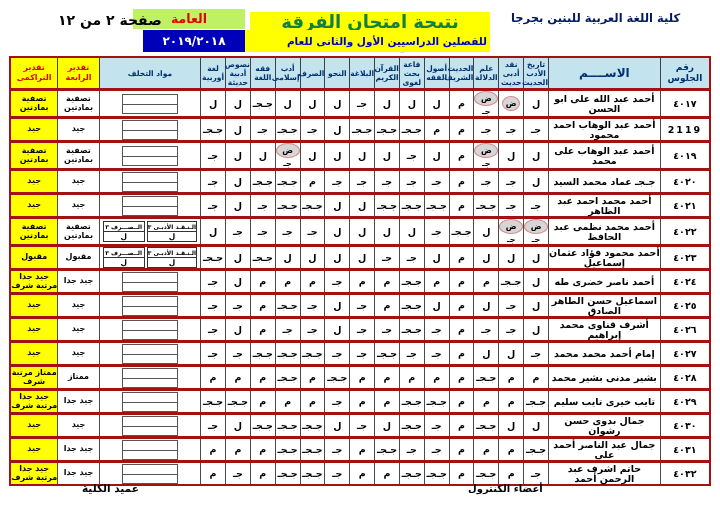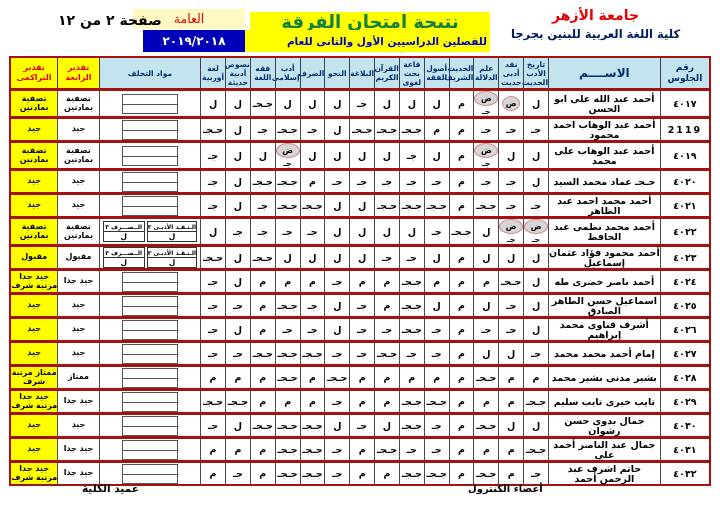--- a/index.html
+++ b/index.html
@@ -8,22 +8,22 @@
     direction:rtl;font-family:"DejaVu Sans","Liberation Sans",sans-serif;color:#000;
   }
   
   .uni-block{position:absolute;top:7px;right:12px;width:225px;text-align:center;}
   .uni-name{color:#e60000;font-weight:bold;font-size:14px;}
   .college-name{color:#001a5e;font-weight:bold;font-size:11.5px;margin-top:4px;}
   .title1{position:absolute;top:12px;right:230px;width:240px;height:20px;background:#ffff00;
     color:#15803d;font-weight:bold;font-size:18px;text-align:center;line-height:20px;}
   .title2{position:absolute;top:30px;right:230px;width:245px;height:22px;background:#ffff00;
     color:#0000cc;font-weight:bold;font-size:10.5px;text-align:right;line-height:22px;padding-right:3px;box-sizing:border-box;}
-  .section-box{position:absolute;top:9px;left:133px;width:112px;height:20px;background:#fef9c3;
-    color:#e60000;font-weight:normal;font-size:12.5px;text-align:center;line-height:20px;}
+  .section-box{position:absolute;top:9px;left:133px;width:112px;height:20px;background:#bef264;
+    color:#e60000;font-weight:bold;font-size:12.5px;text-align:center;line-height:20px;}
   .year-box{position:absolute;top:30px;left:143px;width:102px;height:22px;background:#0000b8;
     color:#ffffff;font-weight:bold;font-size:12px;text-align:center;line-height:22px;}
   .page-info{position:absolute;top:12px;left:58px;font-size:14px;font-weight:bold;}
   
   table.results{position:absolute;top:56px;left:9px;width:702px;border-collapse:collapse;
     table-layout:fixed;border:2px solid #a31111;}
   thead th{background:#c3e3ef;color:#003070;font-weight:bold;font-size:7.5px;line-height:1.2;
     border:1px solid #39424e;padding:0;height:30px;vertical-align:middle;text-align:center;white-space:pre-line;}
   thead th.name-head{font-size:12px;}
   thead th.seat-head{font-size:9px;margin-left:16px;}
@@ -48,21 +48,20 @@
   
   .sig-control{position:absolute;top:483px;left:468px;font-size:10px;font-weight:bold;}
   .sig-dean{position:absolute;top:482px;left:82px;font-size:10.5px;font-weight:bold;}
 </style>
 </head>
 <body>
 
 <div class="sheet">
 
   <div class="uni-block">
-    <div class="uni-name">جامعة الأزهر</div>
     <div class="college-name">كلية اللغة العربية للبنين بجرجا</div>
   </div>
 
   <div class="title1">نتيجة امتحان الفرقة  الرابعة شعبة</div>
   <div class="title2">للفصلين الدراسيين الأول والثانى  للعام الجامعى :</div>
   <div class="section-box">العامة</div>
   <div class="year-box">٢٠١٩/٢٠١٨</div>
   <div class="page-info">صفحة ٢ من ١٢</div>
 
   <table class="results">

